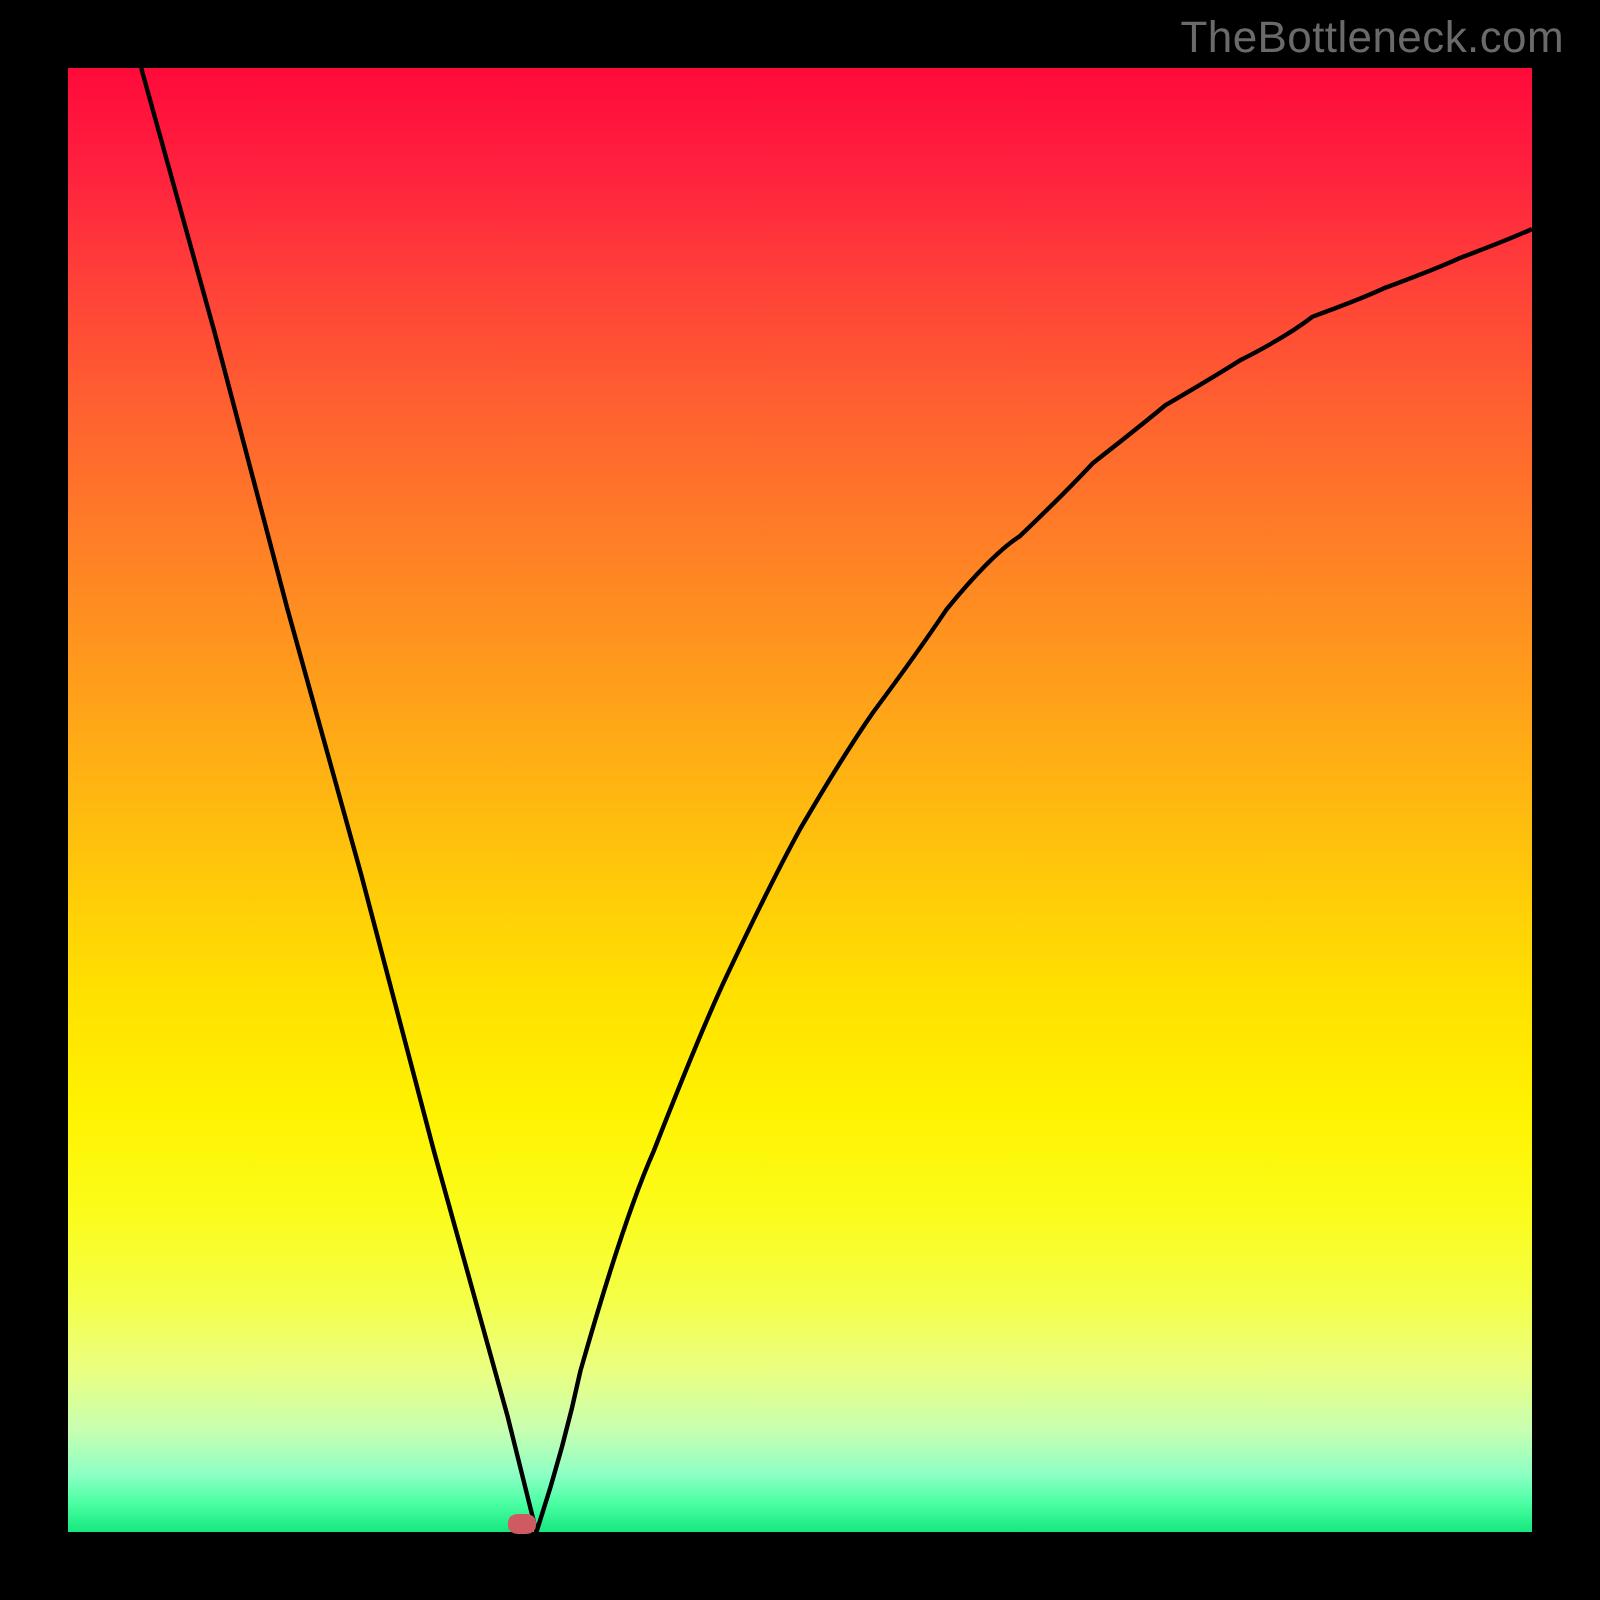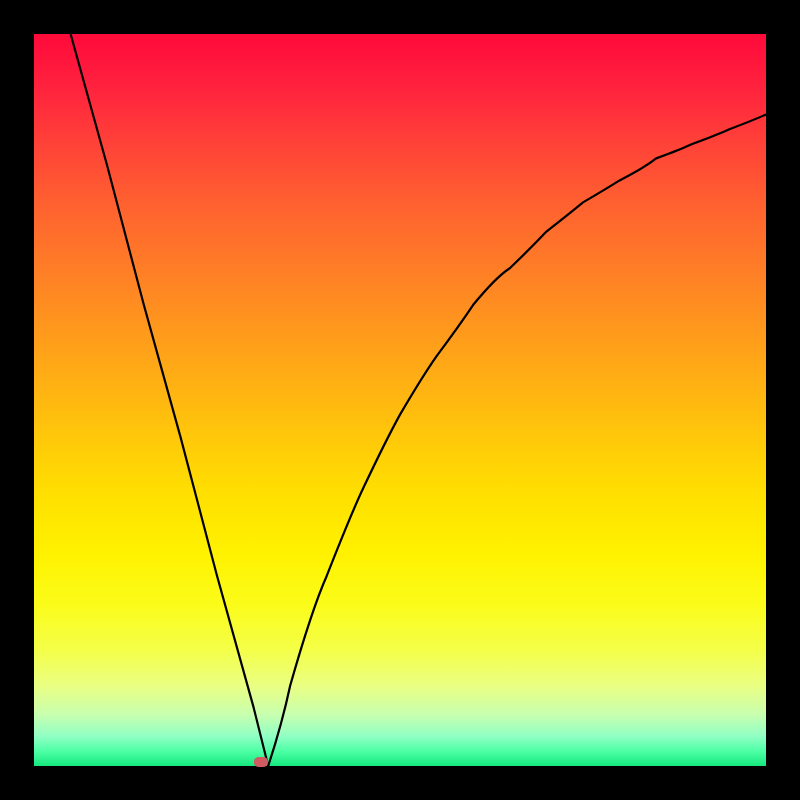--- a/index.html
+++ b/index.html
@@ -68,20 +68,21 @@
     border-radius: 5px / 4px;
     background: #cf5a61;
     transform: translate(-50%, -50%);
   }
 </style>
 </head>
 <body>
 
 <div class="frame">
 
+  <div class="watermark">TheBottleneck.com</div>
 
   <div class="plot-area">
 
     <svg class="curve" viewBox="0 0 732 732" preserveAspectRatio="none">
 
       <path d="M 36.6 0
                L 73.2 131.8
                L 109.8 270.8
                L 146.4 402.6
                L 183.0 541.7

